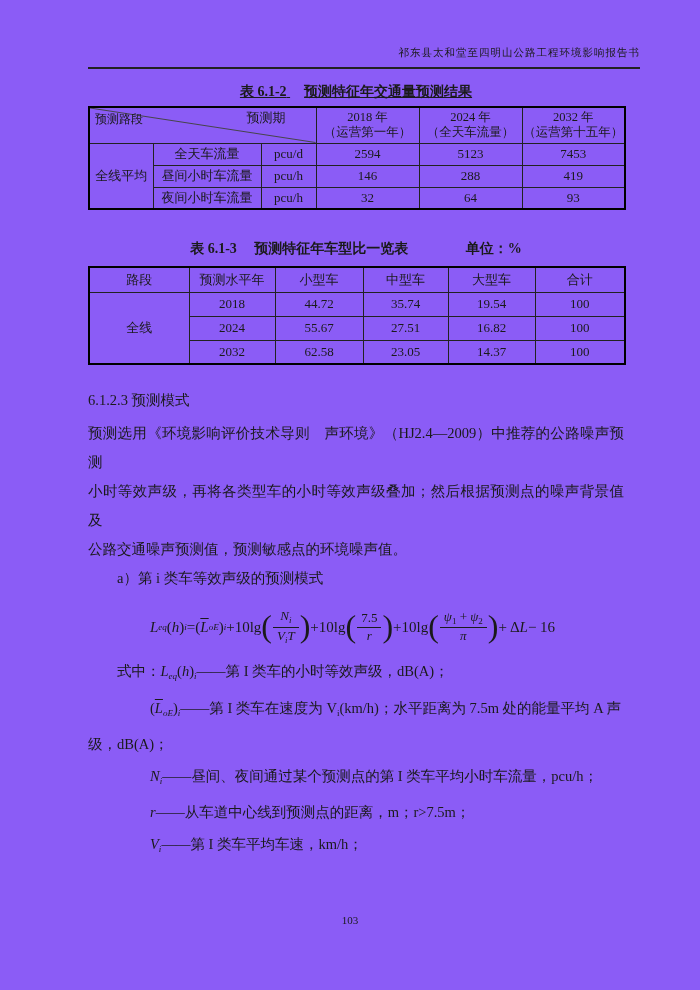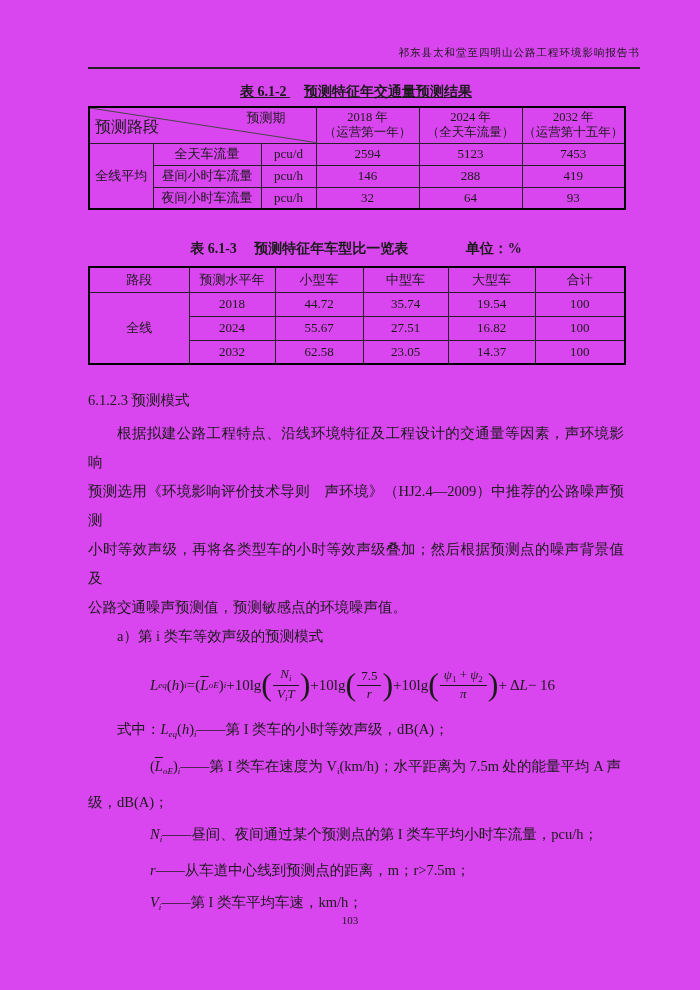--- a/index.html
+++ b/index.html
@@ -1,17 +1,17 @@
 <!DOCTYPE html>
 <html><head>
 <meta charset="utf-8">
 <style>
   html,body{margin:0;padding:0;background:#ffffff;}
   .page{
-    position:relative;width:700px;height:990px;background:#d946ef;
+    position:relative;width:700px;height:990px;background:#8b5cf6;
     color:#1a1a1a;font-family:"Liberation Serif","DejaVu Serif",serif;
     overflow:hidden;
   }
   .content{margin-left:88px;width:536px;}
 
   
   .doc-header{margin-top:46px;width:552px;text-align:right;font-size:10.5px;
     letter-spacing:1px;padding-bottom:7px;border-bottom:2px solid #222;}
 
   
@@ -31,21 +31,21 @@
   .t1 .hdr-row{height:36px;}
   .t1 .data-row{height:22px;}
   .t2 .hdr-row{height:25px;}
   .t2 .data-row{height:24px;}
   .year-hd{font-size:12.5px;line-height:15px;}
 
   
   .diag{position:relative;}
   .diag svg{position:absolute;left:0;top:0;width:100%;height:100%;}
   .diag-top{position:absolute;top:2px;right:30px;font-size:13px;}
-  .diag-bottom{position:absolute;bottom:6px;left:5px;font-size:16px;}
+  .diag-bottom{position:absolute;bottom:16px;left:5px;font-size:12px;}
 
   
   .heading{margin-top:26px;font-size:14.5px;}
   .para{margin-top:9px;font-size:14.5px;}
   .pline{line-height:29px;text-align:justify;text-align-last:justify;}
   .pline.first{text-indent:29px;}
   .pline.last{text-align-last:left;}
   .iline{font-size:14.5px;line-height:29px;text-indent:29px;margin:0;}
 
   
@@ -188,21 +188,20 @@
         <td>23.05</td>
         <td>14.37</td>
         <td>100</td>
       </tr>
     </tbody>
       </table>
 
     <div class="heading">6.1.2.3  预测模式</div>
 
     <div class="para">
-      <div class="pline first">根据拟建公路工程特点、沿线环境特征及工程设计的交通量等因素，声环境影响</div>
       <div class="pline">预测选用《环境影响评价技术导则　声环境》（HJ2.4—2009）中推荐的公路噪声预测</div>
       <div class="pline">小时等效声级，再将各类型车的小时等效声级叠加；然后根据预测点的噪声背景值及</div>
       <div class="pline last">公路交通噪声预测值，预测敏感点的环境噪声值。</div>
     </div>
 
     <p class="iline">a）第 i 类车等效声级的预测模式</p>
 
     <div class="formula">
         <span class="it">L</span>
         <span class="sb it">eq</span>

